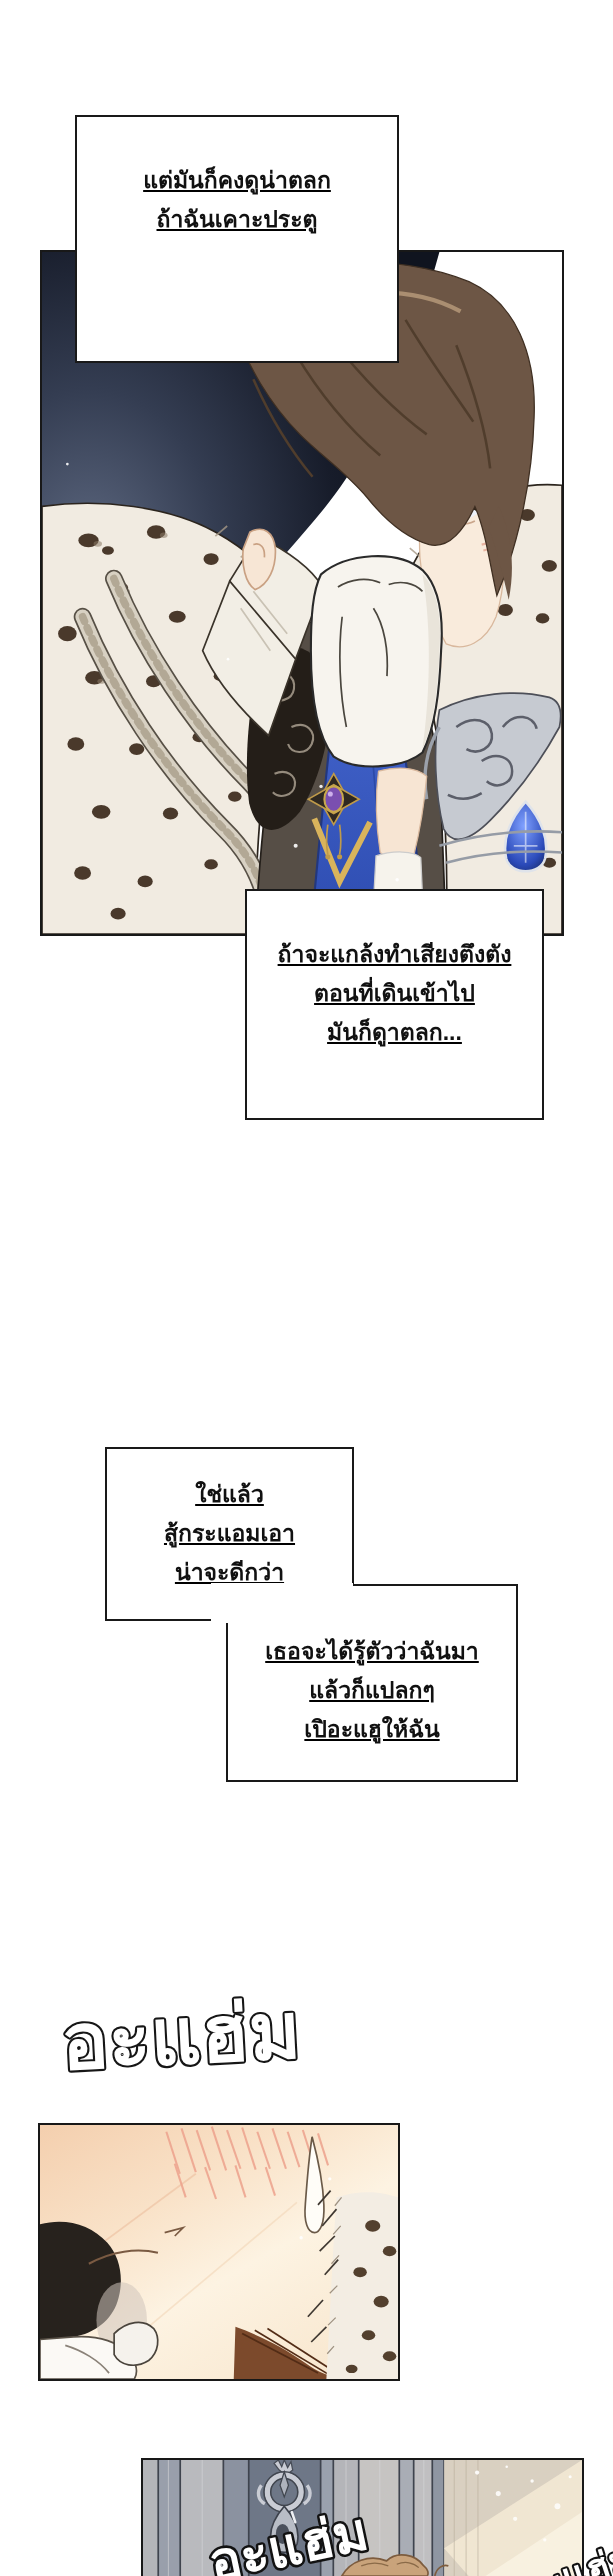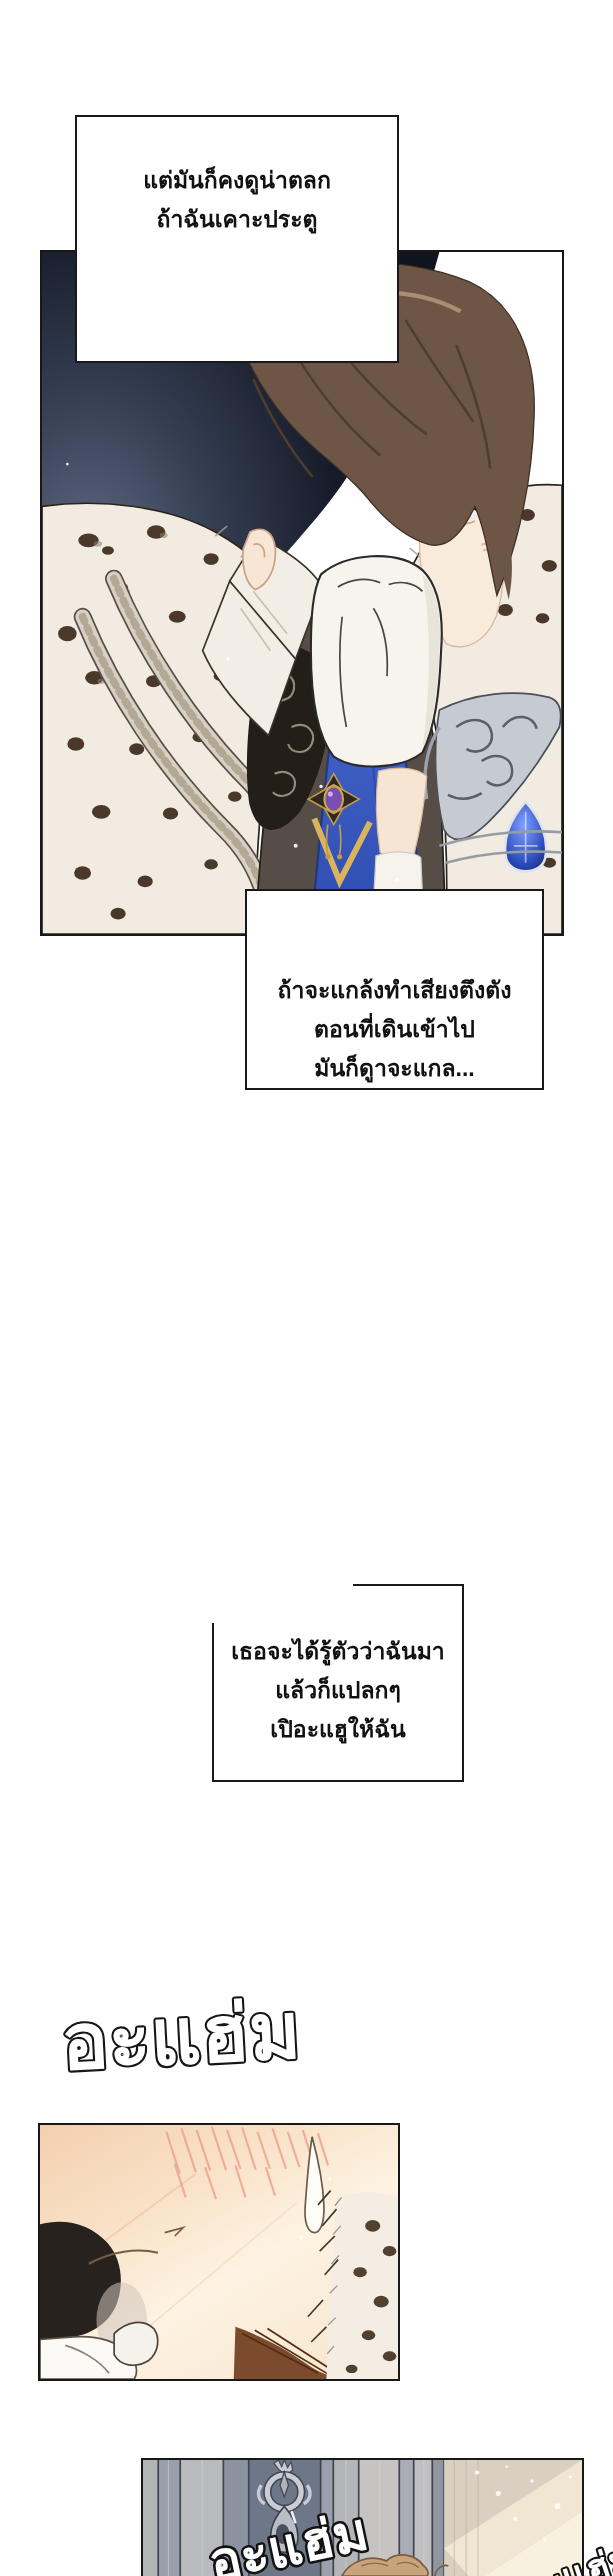--- a/index.html
+++ b/index.html
@@ -4,30 +4,30 @@
 <style>
   html,body{margin:0;padding:0;background:#ffffff;}
   #page{
     position:relative;width:614px;height:2576px;background:#ffffff;
     overflow:hidden;font-family:"Liberation Sans","DejaVu Sans",sans-serif;
   }
   .panel{position:absolute;box-sizing:border-box;border:2.6px solid #181818;background:#fff;}
   .panel svg{display:block;width:100%;height:100%;}
   .bubble{
     position:absolute;box-sizing:border-box;background:#ffffff;
-    border:2.6px solid #191919;display:flex;flex-direction:column;align-items:center;
+    border:2.6px solid #191919;display:flex;flex-direction:column;align-items:center;text-decoration:underline;
   }
   .bubble .line{
     font-size:23px;line-height:39px;font-weight:600;color:#111111;
     white-space:nowrap;text-align:center;
   }
   #bubble-1{left:75px;top:115px;width:324px;height:248px;padding-top:44px;z-index:30;}
-  #bubble-2{left:245px;top:889px;width:299px;height:201px;padding-top:44px;z-index:30;justify-content:flex-end;}
+  #bubble-2{left:245px;top:889px;width:299px;height:231px;padding-top:44px;z-index:30;}
   #bubble-3{left:105px;top:1447px;width:249px;height:174px;padding-top:25.6px;z-index:20;}
-  #bubble-4{left:212px;top:1584px;width:252px;height:198px;padding-top:46px;z-index:21;}
+  #bubble-4{left:226px;top:1584px;width:292px;height:198px;padding-top:46px;z-index:21;}
   #bubble-joint{
     position:absolute;left:211px;top:1583px;width:142px;height:40px;
     background:#ffffff;z-index:22;
   }
   #panel-character{left:40px;top:250px;width:524px;height:686px;z-index:10;}
   #panel-closeup{left:38px;top:2123px;width:362px;height:258px;z-index:10;}
   #panel-door{left:141px;top:2458px;width:443px;height:118px;border-bottom:none;z-index:10;}
   .sfx{position:absolute;overflow:visible;}
   #sfx-1{left:44px;top:1944px;width:273px;height:171px;z-index:25;}
   #sfx-2{left:169px;top:2480px;width:239px;height:119px;z-index:40;}
@@ -233,23 +233,28 @@
   </div>
 
   <div id="bubble-1" class="bubble">
     <div class="line">แต่มันก็คงดูน่าตลก</div>
     <div class="line">ถ้าฉันเคาะประตู</div>
   </div>
 
   <div id="bubble-2" class="bubble">
     <div class="line">ถ้าจะแกล้งทำเสียงตึงตัง</div>
     <div class="line">ตอนที่เดินเข้าไป</div>
-    <div class="line">มันก็ดูาจะแกล...</div>
-  </div>
-
+    <div class="line">มันก็ดูาตลก...</div>
+  </div>
+
+  <div id="bubble-3" class="bubble">
+    <div class="line">ใช่แล้ว</div>
+    <div class="line">สู้กระแอมเอา</div>
+    <div class="line">น่าจะดีกว่า</div>
+  </div>
 
   <div id="bubble-4" class="bubble">
     <div class="line">เธอจะได้รู้ตัวว่าฉันมา</div>
     <div class="line">แล้วก็แปลกๆ</div>
     <div class="line">เปิอะแฮูให้ฉัน</div>
   </div>
   <div id="bubble-joint"></div>
 
   <svg id="sfx-1" class="sfx" viewBox="0 0 320 200">
     <text x="160" y="140" text-anchor="middle" font-size="92" fill="#ffffff" stroke="#161616" stroke-width="5" stroke-linejoin="round" transform="rotate(-3 160 100)">อะแฮ่ม</text>

